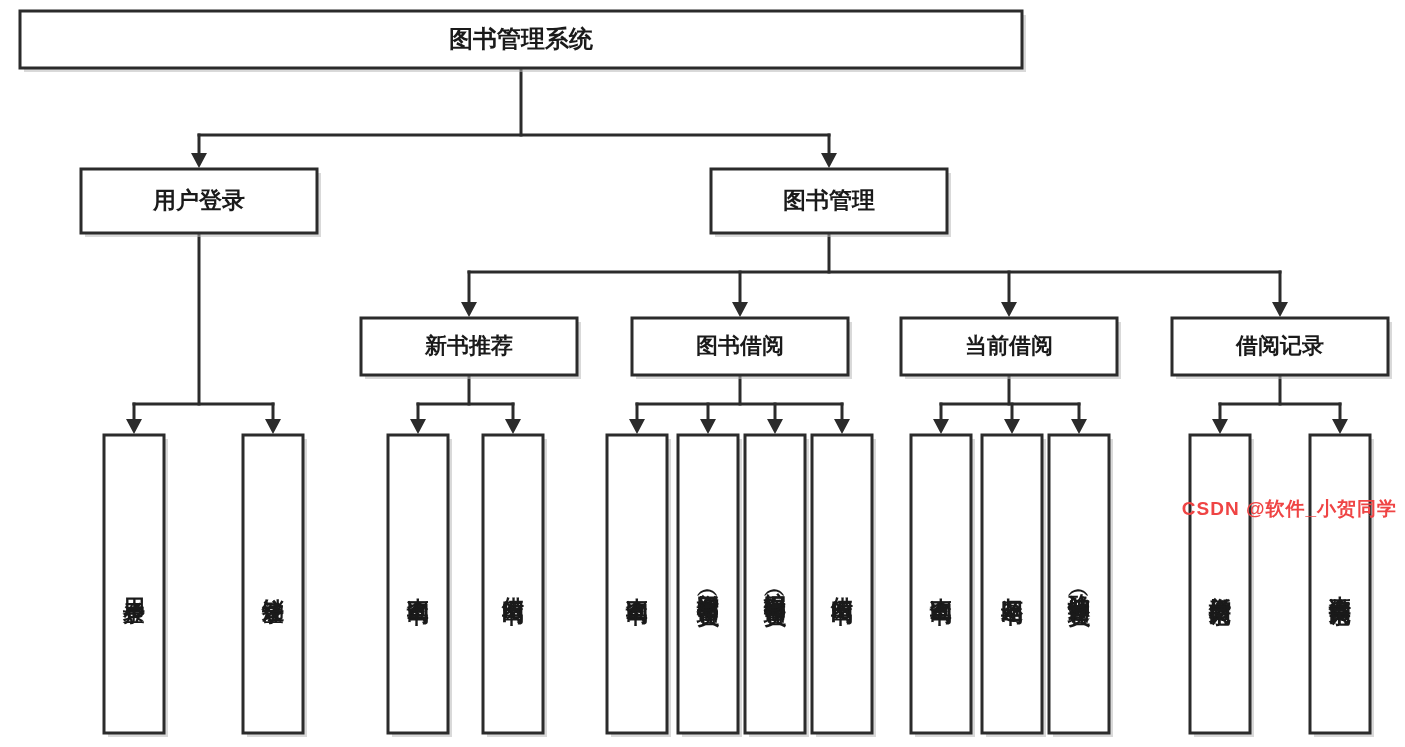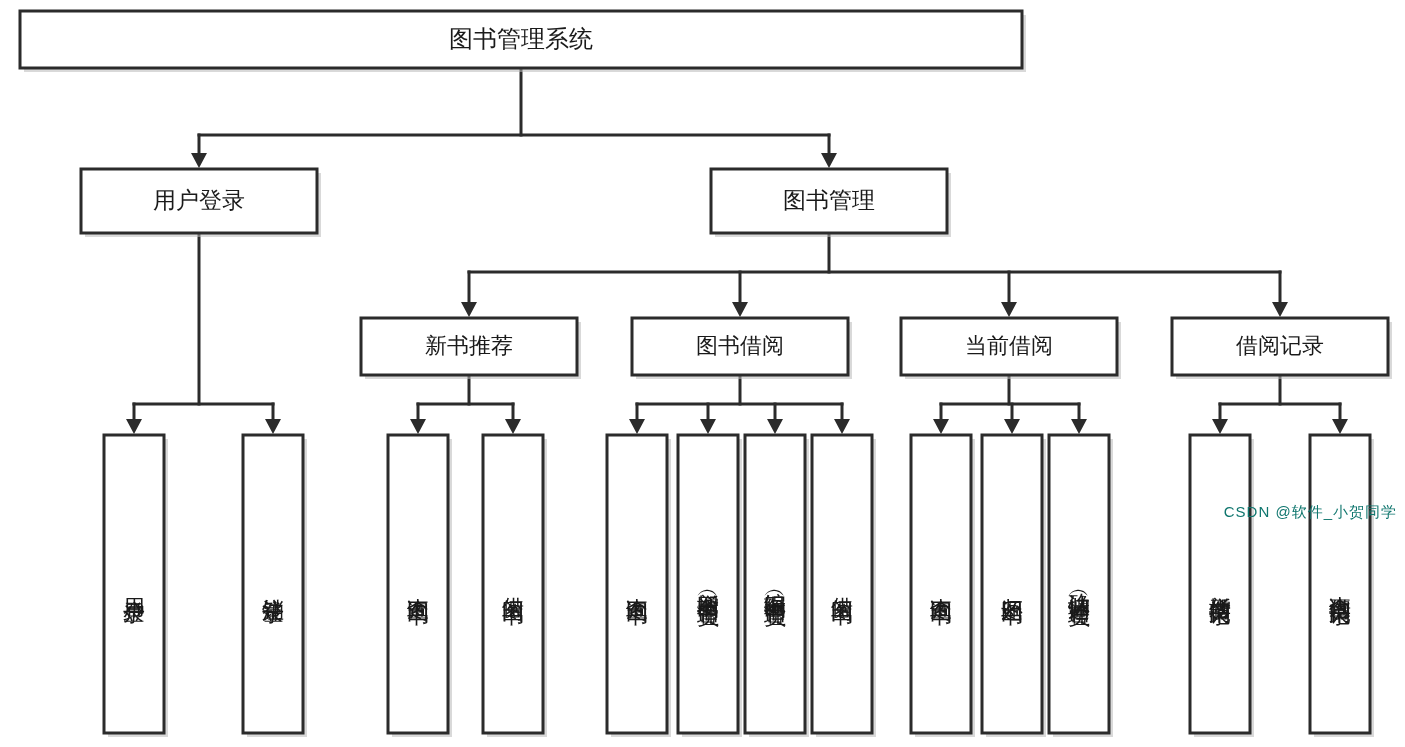--- a/index.html
+++ b/index.html
@@ -2,21 +2,21 @@
 <html><head>
 <meta charset="utf-8">
 <title>图书管理系统结构图</title>
 <style>
   html,body{margin:0;padding:0;background:#ffffff;}
   body{
     width:1405px;height:747px;overflow:hidden;
     font-family:"Liberation Sans","DejaVu Sans",sans-serif;
     color:#1a1a1a;
   }
-  #diagram-root{position:relative;width:1405px;height:528px;background:#fff;}
+  #diagram-root{position:relative;width:1405px;height:528px;background:#fff;font-weight:bold;}
   svg#tree{position:absolute;left:0;top:0;width:1405px;height:747px;}
 
   .node-box{fill:#ffffff;stroke:#2b2b2b;stroke-width:3;}
   .node-shadow{fill:#b9b9b9;opacity:.55;}
   .link{stroke:#2b2b2b;stroke-width:3;fill:none;stroke-linecap:square;}
   .arrow-head{fill:#2b2b2b;}
 
   .node-label{
     font-family:"Liberation Sans","DejaVu Sans",sans-serif;
     fill:#1a1a1a;text-anchor:middle;dominant-baseline:middle;
@@ -27,21 +27,21 @@
 
   .leaf-label-wrap{
     position:absolute;display:flex;align-items:center;justify-content:center;
     writing-mode:vertical-rl;text-orientation:upright;
     font-size:22px;line-height:1.18;letter-spacing:2px;
     color:#1a1a1a;white-space:nowrap;pointer-events:none;
     font-family:"Liberation Sans","DejaVu Sans",sans-serif;
   }
   .watermark{
     position:absolute;right:8px;bottom:6px;
-    font-size:15px;color:#0f766e;letter-spacing:1px;
+    font-size:19px;color:#ef4444;letter-spacing:1px;
     font-family:"Liberation Sans","DejaVu Sans",sans-serif;
     user-select:none;white-space:nowrap;
   }
 </style>
 </head>
 <body>
 
 <div id="diagram-root">
   <svg id="tree" viewBox="0 0 1405 747">
     <g id="edges-layer">

